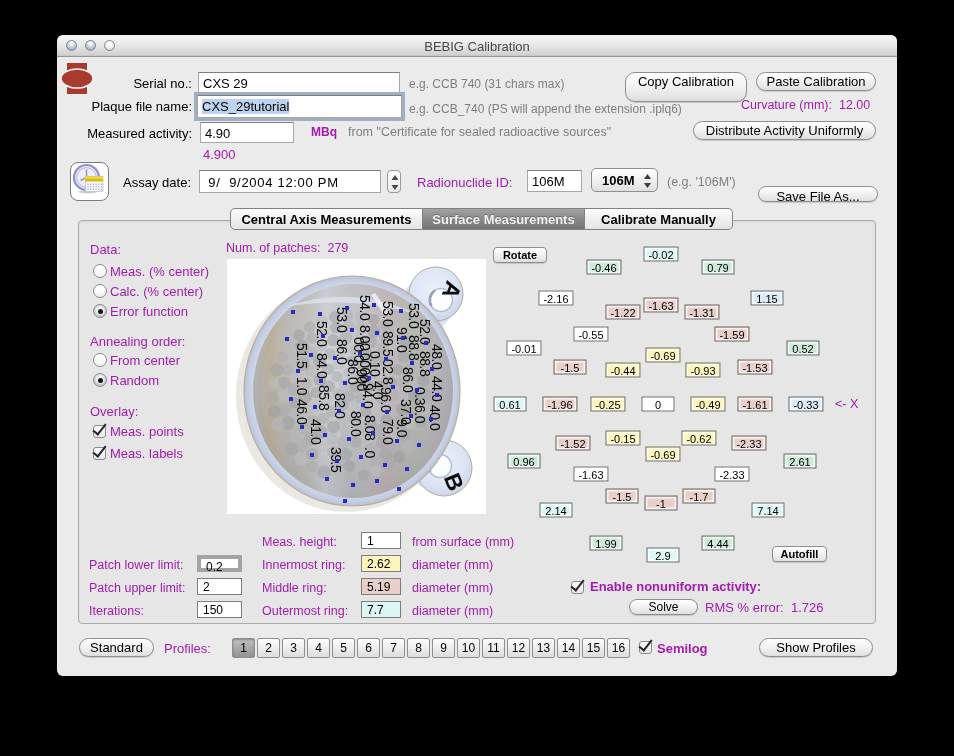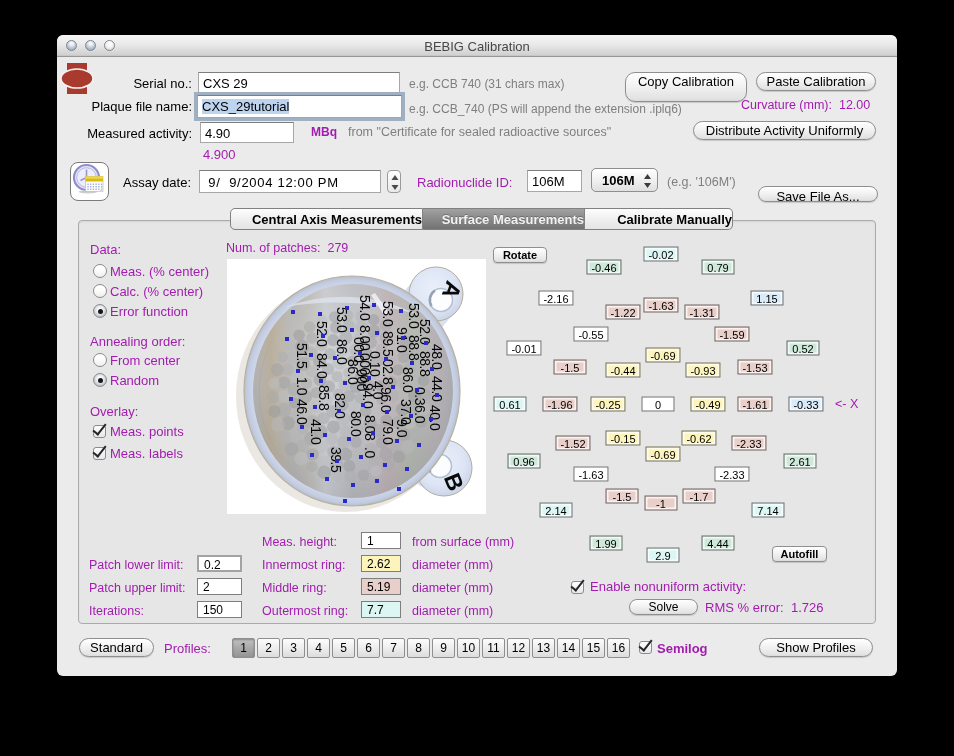--- a/index.html
+++ b/index.html
@@ -25,21 +25,21 @@
 .radio{position:absolute;width:14px;height:14px;border-radius:50%;border:1px solid #8b8b8b;
  background:linear-gradient(#fff,#fdfdfd 40%,#eee)}
 .radio.on{background:radial-gradient(circle at 50% 42%,#fdfdfd 0 18%,#e8eaee 40%,#b9bdc6 75%,#9aa0ac)}
 .radio.on:after{content:"";position:absolute;left:4px;top:4px;width:5px;height:5px;border-radius:50%;background:#161616}
 .cb{position:absolute;width:13px;height:13px;border-radius:3px;border:1px solid #8b8b8b;
  background:linear-gradient(#fdfdfd,#e8e8e8)}
 .cb:after{content:"";position:absolute;left:2px;top:-5px;width:5px;height:12px;
  border:solid #23262c;border-width:0 2.5px 2.5px 0;transform:rotate(38deg)}
 #pane{position:absolute;left:21px;top:185px;width:798px;height:404px;background:#e7e6e6;
  border:1px solid #ababab;border-radius:4px;box-shadow:inset 0 1px 2px rgba(0,0,0,.08)}
-.tabseg{position:absolute;top:173px;height:22px;font-size:13px;font-weight:bold;text-align:right;
+.tabseg{position:absolute;top:173px;height:22px;font-size:13px;font-weight:bold;text-align:center;
  line-height:21px;background:linear-gradient(#fdfdfd,#f1f1f1 45%,#e4e4e4);border:1px solid #818181;color:#000}
 .tabseg.selx{background:linear-gradient(#a2a2a2,#8b8b8b 45%,#737373);color:#f2f2f2;text-shadow:0 -1px 0 rgba(0,0,0,.25)}
 .pbtn{font-size:12px;width:23px;height:20px;text-align:center;line-height:19px;
  background:linear-gradient(#fdfdfd,#eee 50%,#dcdcdc);border:1px solid #8f8f8f;border-radius:2px;margin-right:2px;float:left}
 .pbtn.selp{background:linear-gradient(#c2c2c2,#a9a9a9 50%,#949494);box-shadow:inset 0 1px 2px rgba(0,0,0,.3)}
 .stepper{position:absolute;width:14px;height:23px;border:1px solid #9a9a9a;border-radius:4px;
  background:linear-gradient(#fff,#e9e9e9)}
 .stepper svg{position:absolute;left:0;top:0}
 </style></head><body>
 <div id="win">
@@ -477,28 +477,28 @@
     <div class="chip c-p" style="left:604px;top:468px">-1</div>
     <div class="chip c-p" style="left:642px;top:461px">-1.7</div>
     <div class="chip c-c" style="left:499px;top:475px">2.14</div>
     <div class="chip c-c" style="left:711px;top:475px">7.14</div>
     <div class="chip c-t" style="left:549px;top:508px">1.99</div>
     <div class="chip c-c" style="left:606px;top:520px">2.9</div>
     <div class="chip c-t" style="left:661px;top:508px">4.44</div>
     <div class="lbl" style="left:778px;top:362px;font-size:12.5px">&lt;- X</div>
     <div class="btn sm" style="left:715px;top:511px;width:55px;height:16px;line-height:15px;font-weight:bold;font-size:11px">Autofill</div>
     <div class="cb" style="left:514px;top:546px"></div>
-    <div class="lbl" style="left:533px;top:544px;font-weight:normal">Enable nonuniform activity:</div>
+    <div class="lbl" style="left:533px;top:544px;font-weight:bold">Enable nonuniform activity:</div>
     <div class="btn" style="left:572px;top:564px;width:69px;height:16px;line-height:15px;font-size:12px">Solve</div>
     <div class="lbl" style="left:648px;top:565px">RMS % error: &nbsp;1.726</div>
     <div class="lbl" style="left:205px;top:500px;font-size:12.5px">Meas. height:</div>
     <div style="position:absolute;left:304px;top:497px;width:40px;height:17px;background:#fff;border:1px solid #7e7e7e;font-size:12px;padding:1px 0 0 5px">1</div>
     <div class="lbl" style="left:355px;top:500px;font-size:12.5px">from surface (mm)</div>
     <div class="lbl" style="left:32px;top:523px;font-size:12.5px">Patch lower limit:</div>
-    <div style="position:absolute;left:140px;top:520px;width:45px;height:17px;background:#fff;border:2px solid #a3a3a3;font-size:12px;padding:1px 0 0 5px">0.2</div>
+    <div style="position:absolute;left:140px;top:520px;width:45px;height:17px;background:#fff;border:4px solid #a3a3a3;font-size:12px;padding:1px 0 0 5px">0.2</div>
     <div class="lbl" style="left:205px;top:523px;font-size:12.5px">Innermost ring:</div>
     <div style="position:absolute;left:304px;top:520px;width:40px;height:17px;background:#fcf4bb;border:1px solid #7e7e7e;font-size:12px;padding:1px 0 0 5px">2.62</div>
     <div class="lbl" style="left:355px;top:523px;font-size:12.5px">diameter (mm)</div>
     <div class="lbl" style="left:32px;top:546px;font-size:12.5px">Patch upper limit:</div>
     <div style="position:absolute;left:140px;top:543px;width:45px;height:17px;background:#fff;border:1px solid #7e7e7e;font-size:12px;padding:1px 0 0 5px">2</div>
     <div class="lbl" style="left:205px;top:546px;font-size:12.5px">Middle ring:</div>
     <div style="position:absolute;left:304px;top:543px;width:40px;height:17px;background:#e9cfc9;border:1px solid #7e7e7e;font-size:12px;padding:1px 0 0 5px">5.19</div>
     <div class="lbl" style="left:355px;top:546px;font-size:12.5px">diameter (mm)</div>
     <div class="lbl" style="left:32px;top:569px;font-size:12.5px">Iterations:</div>
     <div style="position:absolute;left:140px;top:566px;width:45px;height:17px;background:#fff;border:1px solid #7e7e7e;font-size:12px;padding:1px 0 8px 5px">150</div>

